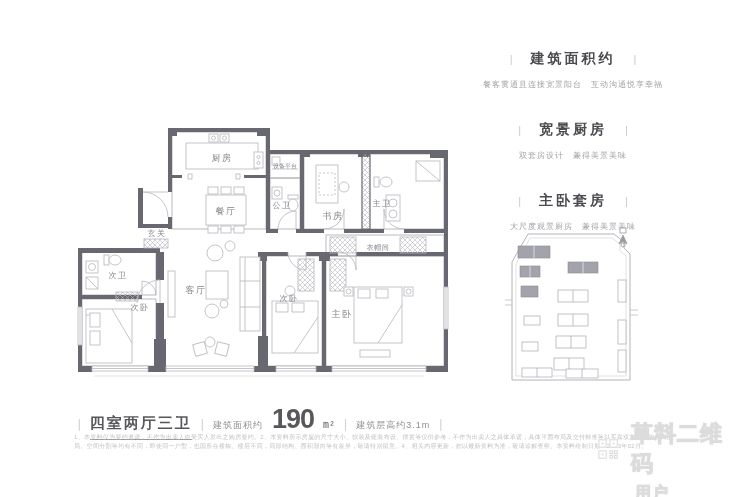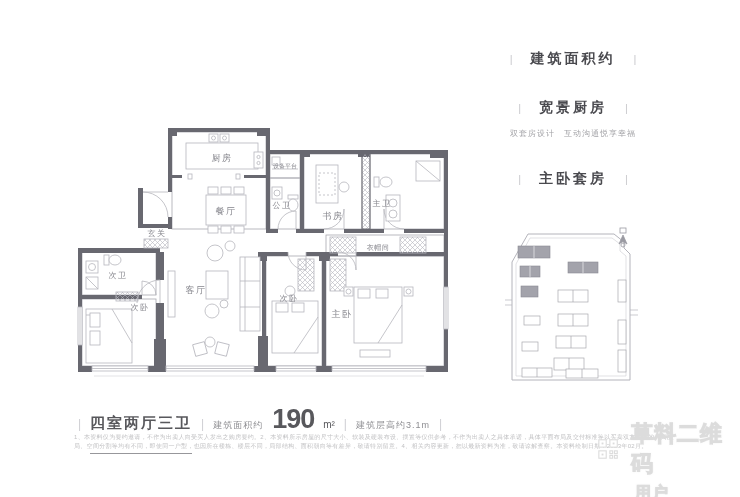--- a/index.html
+++ b/index.html
@@ -13,24 +13,24 @@
   .feature .hrow{display:flex;align-items:center;justify-content:center;gap:18px;}
   .feature .bar{color:#c9c9cd;font-size:11px;font-weight:400;}
   .feature .title{font-size:14px;font-weight:bold;color:#4a4a4f;letter-spacing:3px;}
   .feature .subtitle{margin-top:11px;font-size:8px;color:#a2a2a6;letter-spacing:1px;white-space:nowrap;}
 
   
   .summary{position:absolute;left:40px;top:395px;width:440px;display:flex;
            align-items:baseline;justify-content:center;gap:9px;color:#9a9a9e;}
   .summary .bar{color:#cfcfd3;font-size:12px;}
   .summary .layout{font-size:15px;color:#58585c;letter-spacing:2px;font-weight:bold;
-                   border-bottom:1px solid #97979b;padding-bottom:20px;}
+                   border-bottom:1px solid #97979b;padding-bottom:6px;}
   .summary .small{font-size:9px;color:#8d8d91;letter-spacing:1px;margin-top:24px;}
   .summary .big{font-size:27px;color:#58585c;font-weight:700;letter-spacing:-1px;}
-  .summary .unit{font-size:10px;color:#58585c;}
+  .summary .unit{font-size:10px;color:#58585c;font-family:Liberation Mono, monospace;}
 
   
   .disclaimer{position:absolute;left:74px;top:433px;width:600px;color:#c2c2c4;
               font-size:6px;line-height:9px;letter-spacing:0.3px;}
   .disclaimer div{white-space:nowrap;overflow:hidden;}
 
   
   .watermark{position:absolute;left:597px;top:419px;width:140px;
              color:#ffffff;-webkit-text-stroke:1px #dcdcdc;
              text-shadow:0 0 2px rgba(190,190,190,0.35);}
@@ -258,35 +258,37 @@
     </g>
   </svg>
 
   <div class="features">
     <div class="feature">
       <div class="hrow">
         <span class="bar">|</span>
         <span class="title">建筑面积约</span>
         <span class="bar">|</span>
       </div>
+      <div class="subtitle">餐客贯通且连接宽景阳台　互动沟通悦享幸福</div>
     </div>
     <div class="feature">
       <div class="hrow">
         <span class="bar">|</span>
         <span class="title">宽景厨房</span>
         <span class="bar">|</span>
       </div>
-      <div class="subtitle">双套房设计　互动沟通悦享幸福</div>
+      <div class="subtitle">双套房设计　兼得美景美味</div>
     </div>
     <div class="feature">
       <div class="hrow">
         <span class="bar">|</span>
         <span class="title">主卧套房</span>
         <span class="bar">|</span>
       </div>
+      <div class="subtitle">大尺度观景厨房　兼得美景美味</div>
     </div>
   </div>
 
   <svg style="position:absolute;left:502px;top:224px" width="142" height="170" viewBox="0 0 142 170">
     <g fill="none">
       <path d="M26,10 L112,10 L122,18 L122,24 L128,30 L128,156 L10,156 L10,38 Z" stroke="#b4b4bb" stroke-width="1"></path>
       <path d="M28,14 L110,14 L118,20 L118,27 L124,32 L124,152 L14,152 L14,40 Z" stroke="#d4d4d9" stroke-width="0.7"></path>
       <line x1="3" y1="76" x2="10" y2="76" stroke="#b4b4bb" stroke-width="0.7"></line>
       <line x1="3" y1="81" x2="10" y2="81" stroke="#b4b4bb" stroke-width="0.7"></line>
       <line x1="128" y1="86" x2="136" y2="86" stroke="#b4b4bb" stroke-width="0.7"></line>

